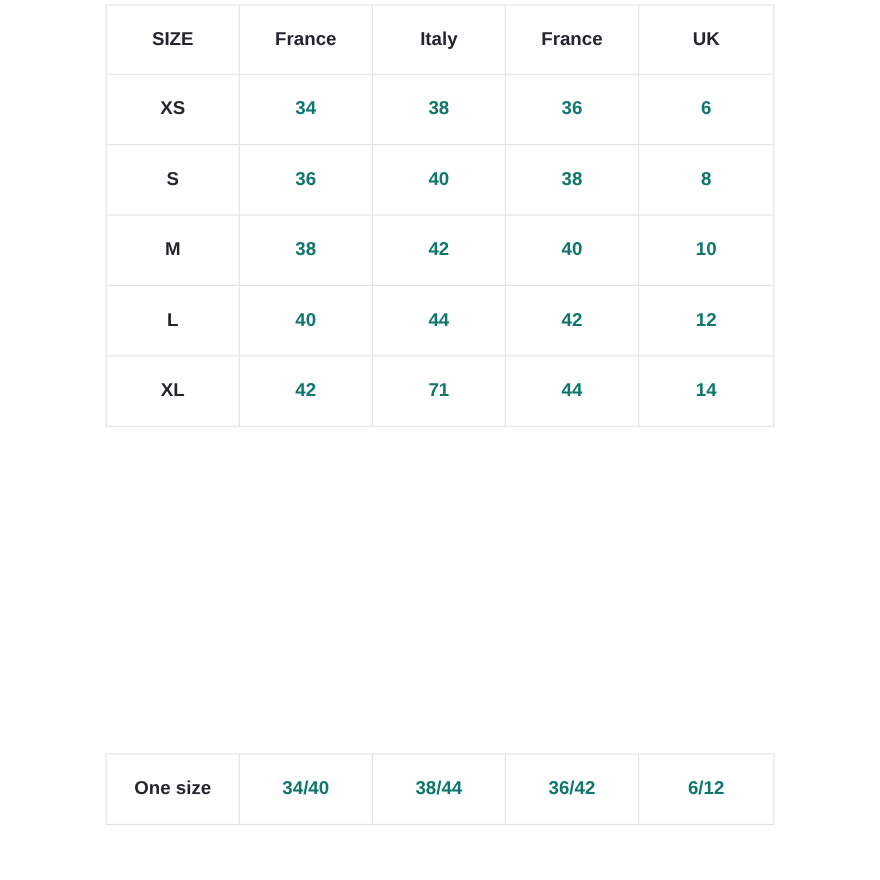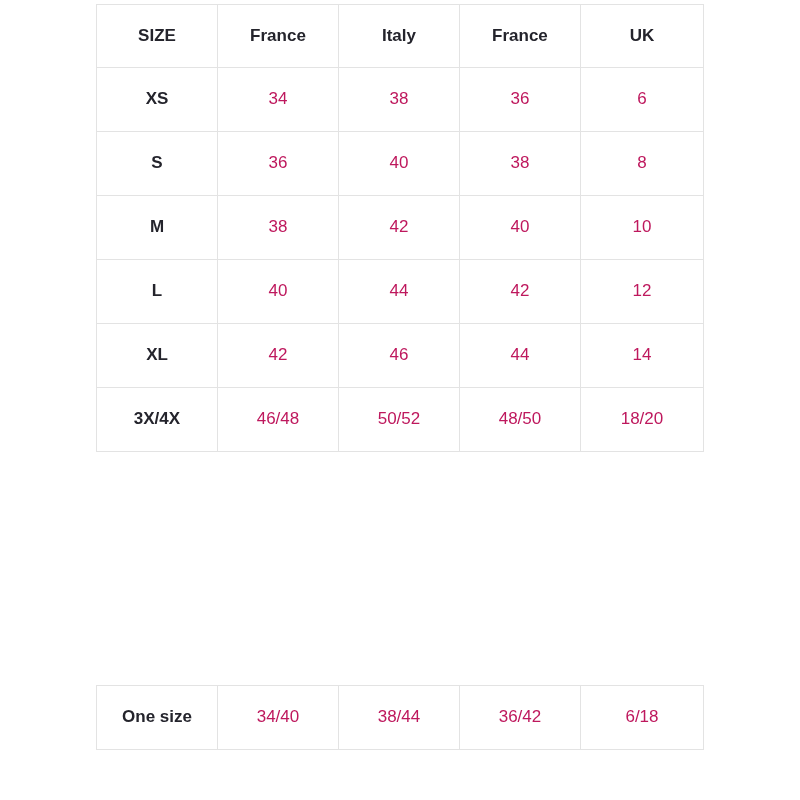--- a/index.html
+++ b/index.html
@@ -28,23 +28,23 @@
   table.size-table {
     border-collapse: collapse;
     width: 608px;
     table-layout: fixed;
   }
   table.size-table td,
   table.size-table th {
     border: 1px solid #e3e3e3;
     text-align: center;
     vertical-align: middle;
-    color: #be185d;
+    color: #0f766e;
     font-size: 17px;
-    font-weight: 400;
+    font-weight: 700;
     padding: 0;
     height: 63px;
     line-height: 1.2;
   }
   table.size-table col.c-label { width: 117px; }
   table.size-table col.c-data  { width: 117px; }
   table.size-table col.c-last  { width: 119px; }
 
   table.size-table th,
   table.size-table td.rowlabel {
@@ -104,49 +104,42 @@
         <tr>
           <td class="rowlabel">L</td>
           <td>40</td>
           <td>44</td>
           <td>42</td>
           <td>12</td>
         </tr>
         <tr>
           <td class="rowlabel">XL</td>
           <td>42</td>
-          <td>46</td>
+          <td>71</td>
           <td>44</td>
           <td>14</td>
-        </tr>
-        <tr>
-          <td class="rowlabel">3X/4X</td>
-          <td>46/48</td>
-          <td>50/52</td>
-          <td>48/50</td>
-          <td>18/20</td>
         </tr>
       </tbody>
     </table>
   </div>
 
   <div class="table-wrap" id="table-secondary">
     <table class="size-table">
       <colgroup>
         <col class="c-label">
           <col class="c-data">
           <col class="c-data">
           <col class="c-data">
           <col class="c-last">
       </colgroup>
       <tbody>
         <tr class="sec-row">
           <td class="rowlabel">One size</td>
           <td>34/40</td>
           <td>38/44</td>
           <td>36/42</td>
-          <td>6/18</td>
+          <td>6/12</td>
         </tr>
       </tbody>
     </table>
   </div>
 
 </div>
 
 </body></html>

